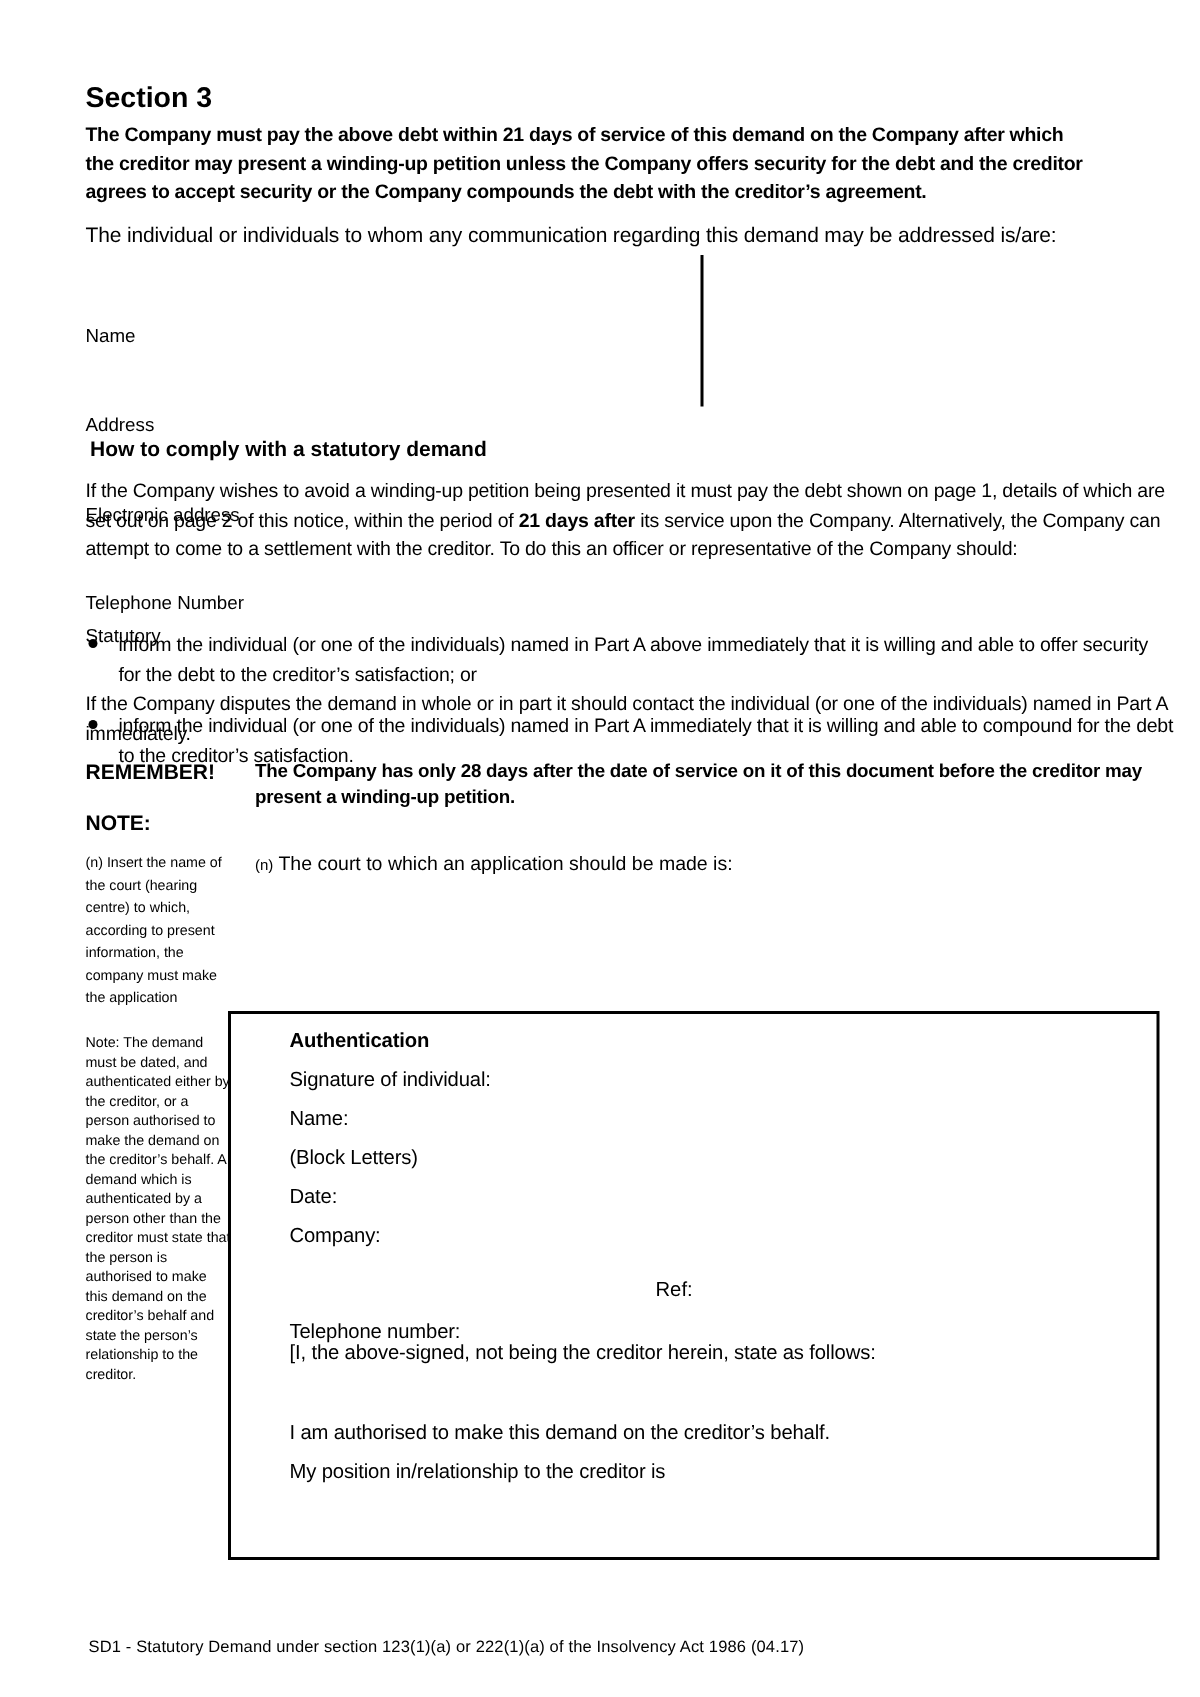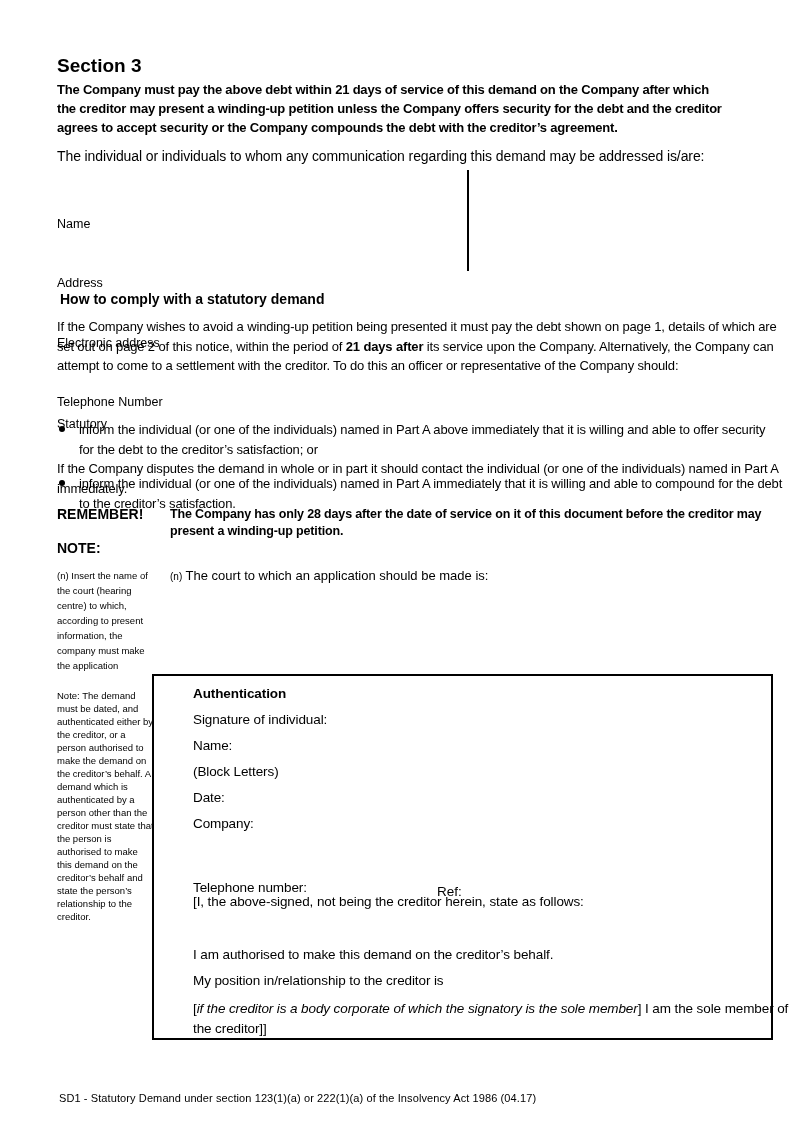--- a/index.html
+++ b/index.html
@@ -57,21 +57,21 @@
   .auth-box { left: 152px; top: 674px; width: 617px; height: 362px;
               border: 2px solid #000; }
   .box-line { position: absolute; left: 11px; font-size: 13.5px; letter-spacing: -0.1px; margin-left: 28px; }
   .box-title { top: 10px; font-weight: bold; font-size: 13.5px; }
   .l-sig   { top: 36px; }
   .l-name  { top: 62px; }
   .l-block { top: 88px; }
   .l-date  { top: 114px; }
   .l-addr  { top: 140px; }
   .l-tel   { top: 204px; }
-  .l-ref   { position: absolute; left: 283px; top: 208px; font-size: 13.5px; text-align: right; }
+  .l-ref   { position: absolute; left: 283px; top: 176px; font-size: 13.5px; text-align: right; }
   .l-statement { top: 218px; width: 594px; }
   .l-auth  { top: 271px; }
   .l-pos   { top: 297px; }
   .l-sole  { top: 323px; width: 596px; line-height: 20px; }
 
   .footer { left: 59px; top: 1092px; font-size: 11px; letter-spacing: 0.1px; }
 </style>
 </head>
 <body>
 
@@ -131,18 +131,17 @@
     <div class="box-line l-sig">Signature of individual:</div>
     <div class="box-line l-name">Name:</div>
     <div class="box-line l-block">(Block Letters)</div>
     <div class="box-line l-date">Date:</div>
     <div class="box-line l-addr">Company:</div>
     <div class="box-line l-tel">Telephone number:</div>
     <div class="l-ref">Ref:</div>
     <div class="box-line l-statement">[I, the above-signed, not being the creditor herein, state as follows:</div>
     <div class="box-line l-auth">I am authorised to make this demand on the creditor’s behalf.</div>
     <div class="box-line l-pos">My position in/relationship to the creditor is</div>
-    <div class="box-line l-sole"><span>[</span><span class="i">if the creditor is a body corporate of which the signatory is the sole member</span><span>] I am the sole member of the creditor]]</span></div>
   </div>
 
   <div class="abs footer">SD1 - Statutory Demand under section 123(1)(a) or 222(1)(a) of the Insolvency Act 1986 (04.17)</div>
 
 </div>
 
 </body></html>

